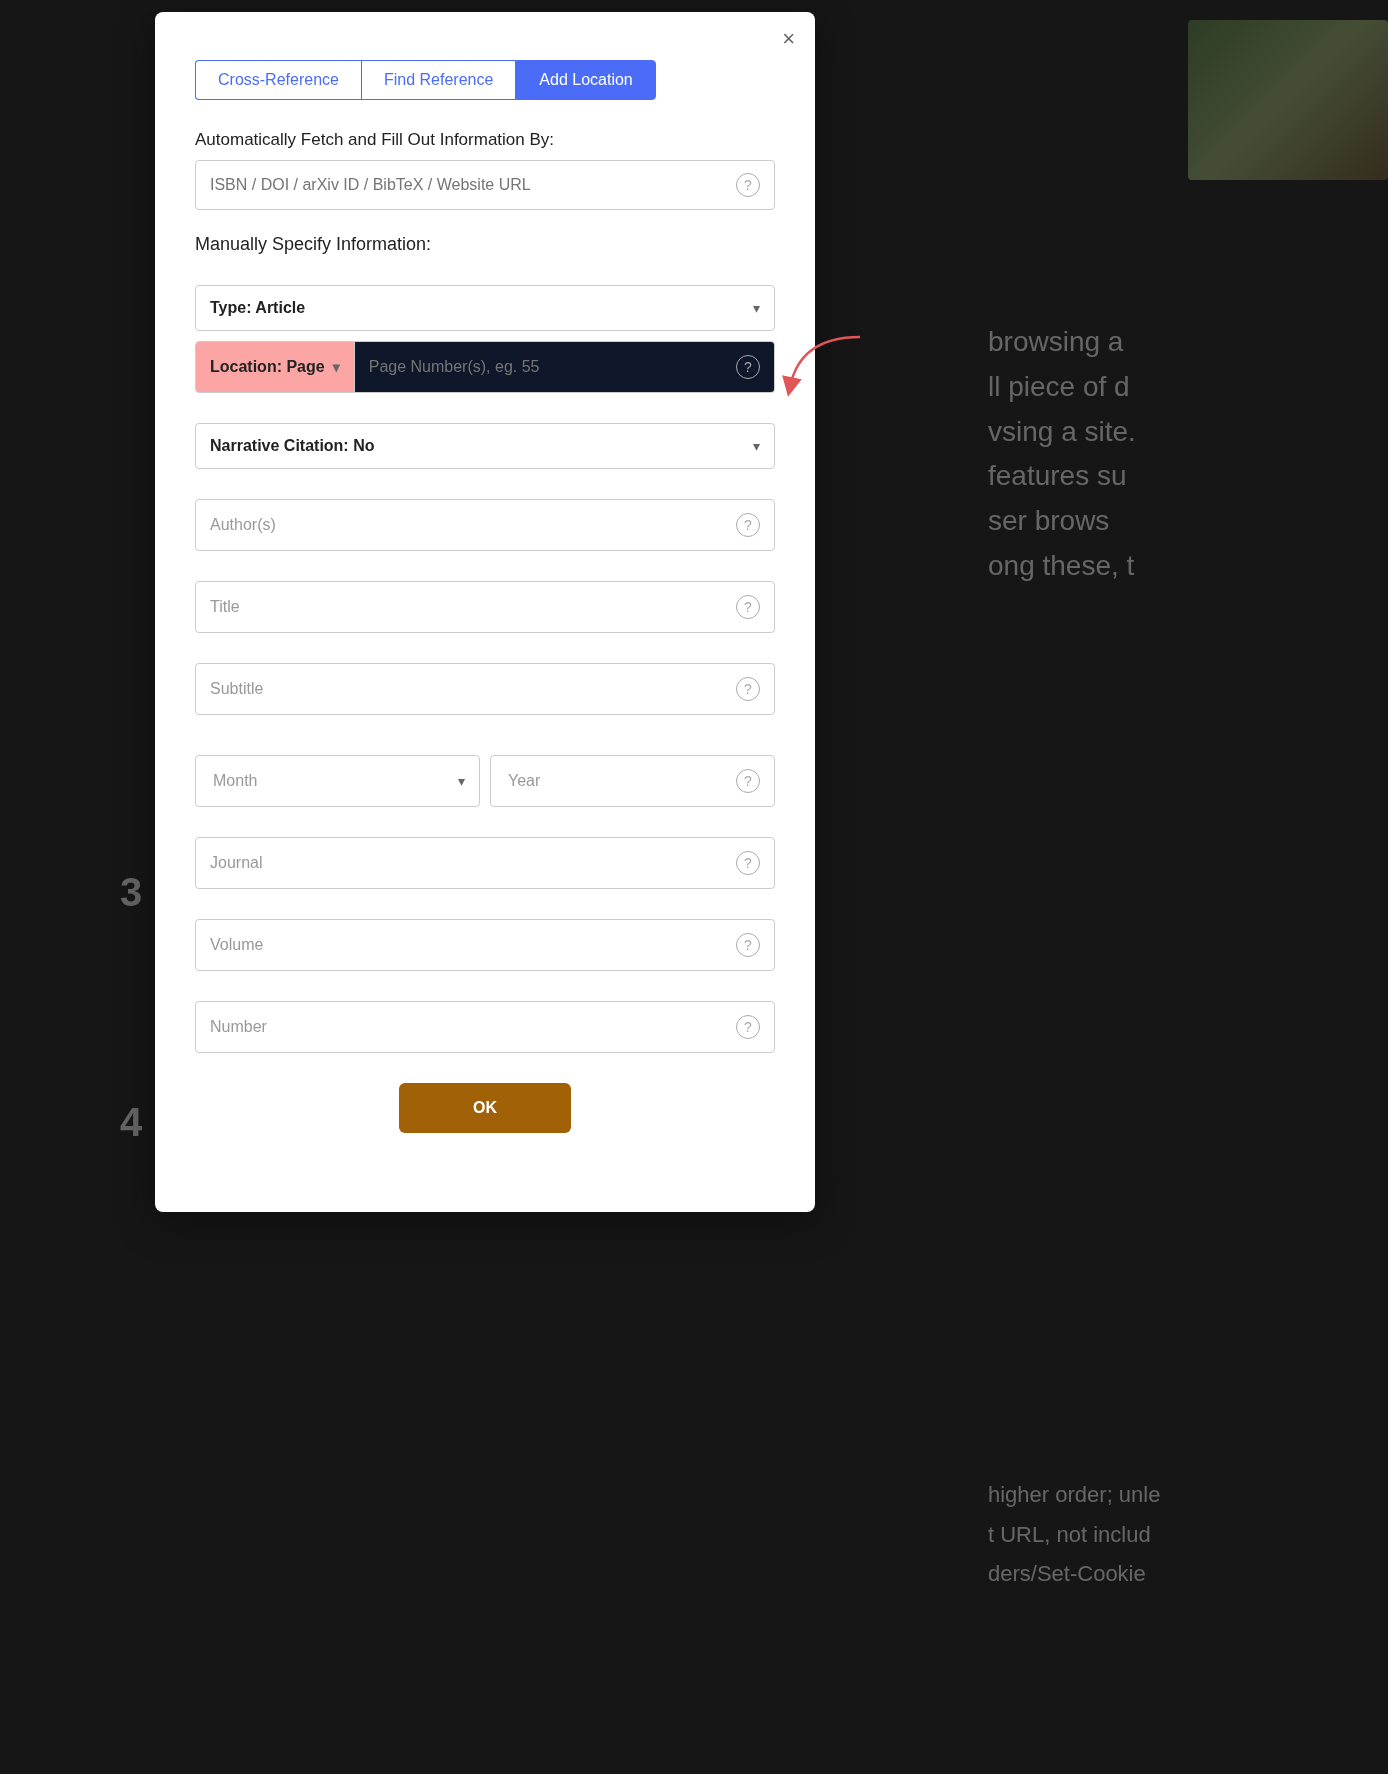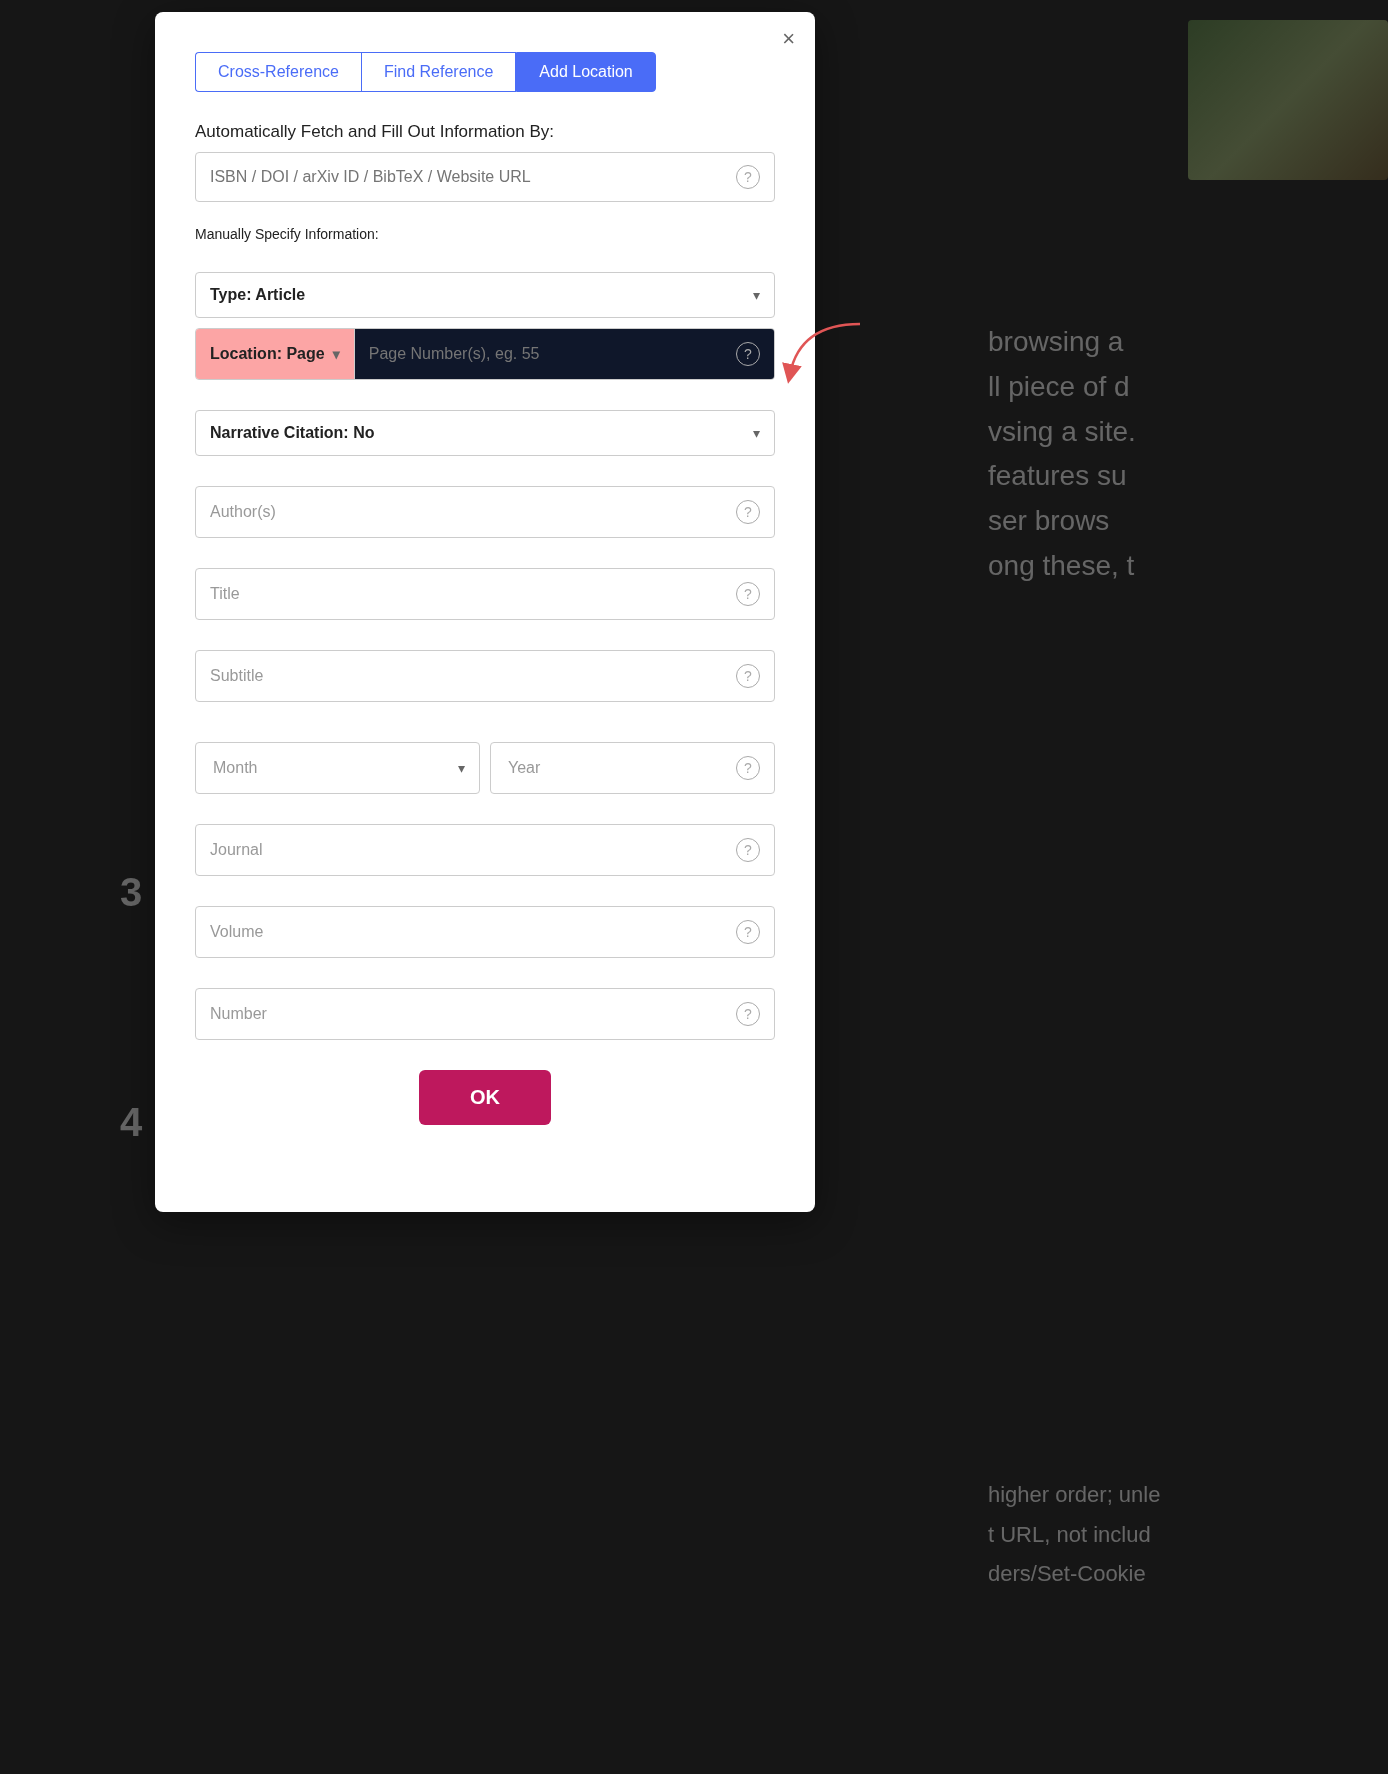--- a/index.html
+++ b/index.html
@@ -87,20 +87,21 @@
     }
     .tab {
       padding: 10px 22px;
       border: 1.5px solid #4a6cf7;
       background: #fff;
       color: #4a6cf7;
       font-size: 16px;
       font-weight: 500;
       cursor: pointer;
       border-right: none;
+      margin-top: 8px;
     }
     .tab:first-child {
       border-radius: 4px 0 0 4px;
     }
     .tab:last-child {
       border-radius: 0 4px 4px 0;
       border-right: 1.5px solid #4a6cf7;
       background: #4a6cf7;
       color: #fff;
     }
@@ -144,21 +145,21 @@
       align-items: center;
       justify-content: center;
       font-size: 14px;
       color: #aaa;
       cursor: pointer;
       flex-shrink: 0;
     }
 
     
     .manual-label {
-      font-size: 14px;
+      font-size: 18px;
       font-weight: 500;
       color: #222;
       margin-bottom: 14px;
     }
 
     
     .form-field {
       display: flex;
       align-items: center;
       border: 1.5px solid #ccc;
@@ -238,28 +239,28 @@
       border: none;
       outline: none;
       font-size: 16px;
       color: #999;
       background: transparent;
     }
 
     
     .ok-btn {
       display: block;
-      width: 132px;
+      width: 172px;
       margin: 30px auto 0;
       padding: 16px 0;
-      background: #be185d;
+      background: #a16207;
       color: #fff;
       border: none;
       border-radius: 6px;
-      font-size: 20px;
+      font-size: 16px;
       font-weight: 600;
       cursor: pointer;
       text-align: center;
     }
 
     
     .bg-3 { top: 870px; }
     .bg-4 { top: 1100px; }
   </style>
 </head>

